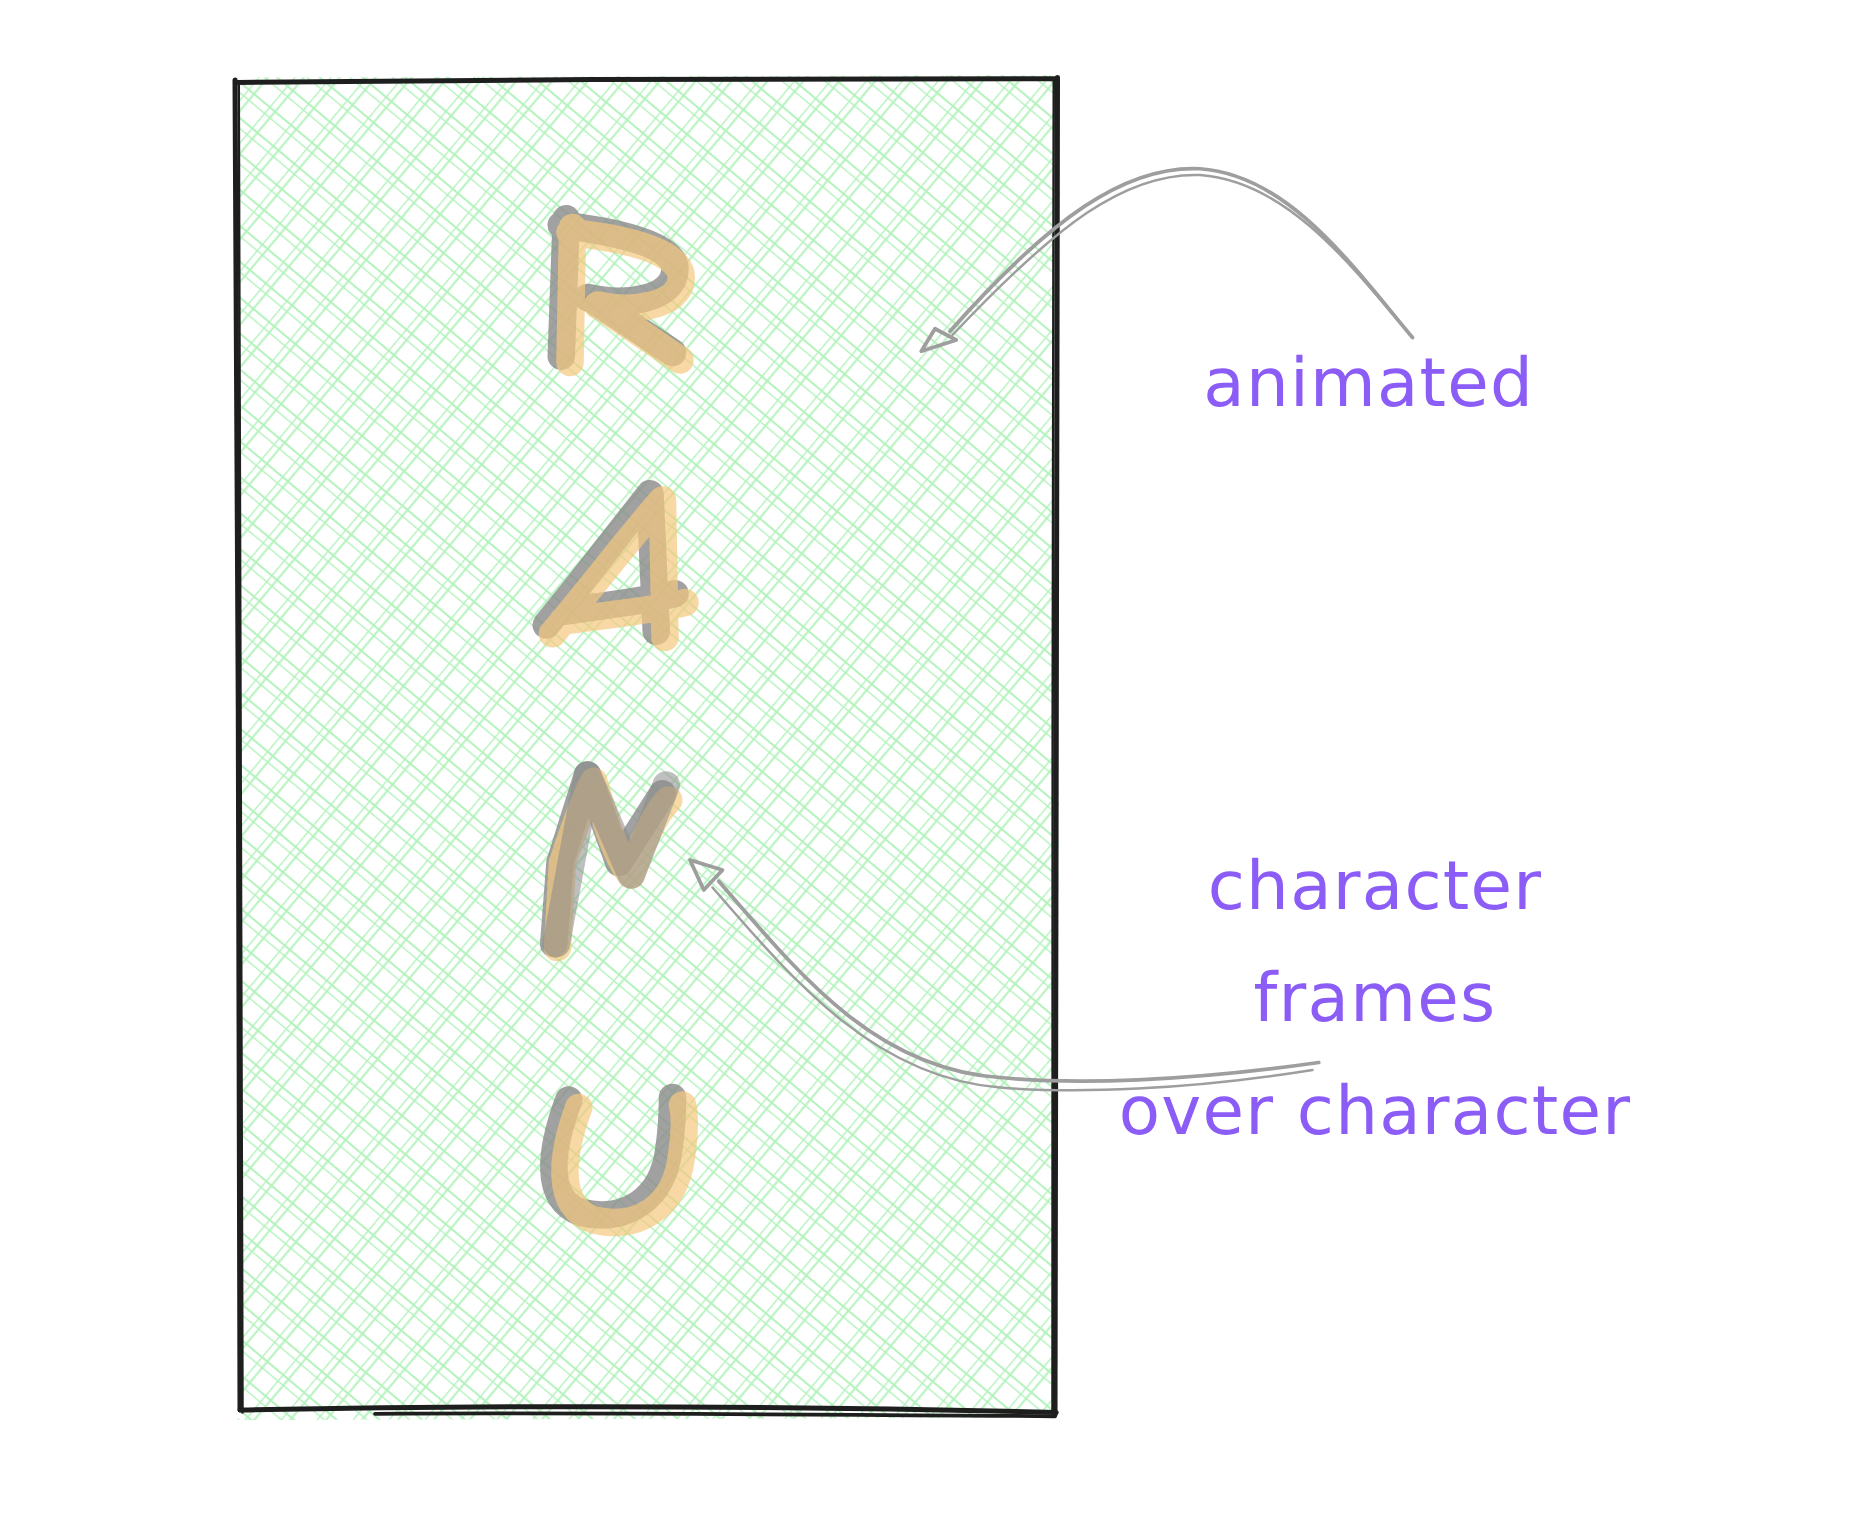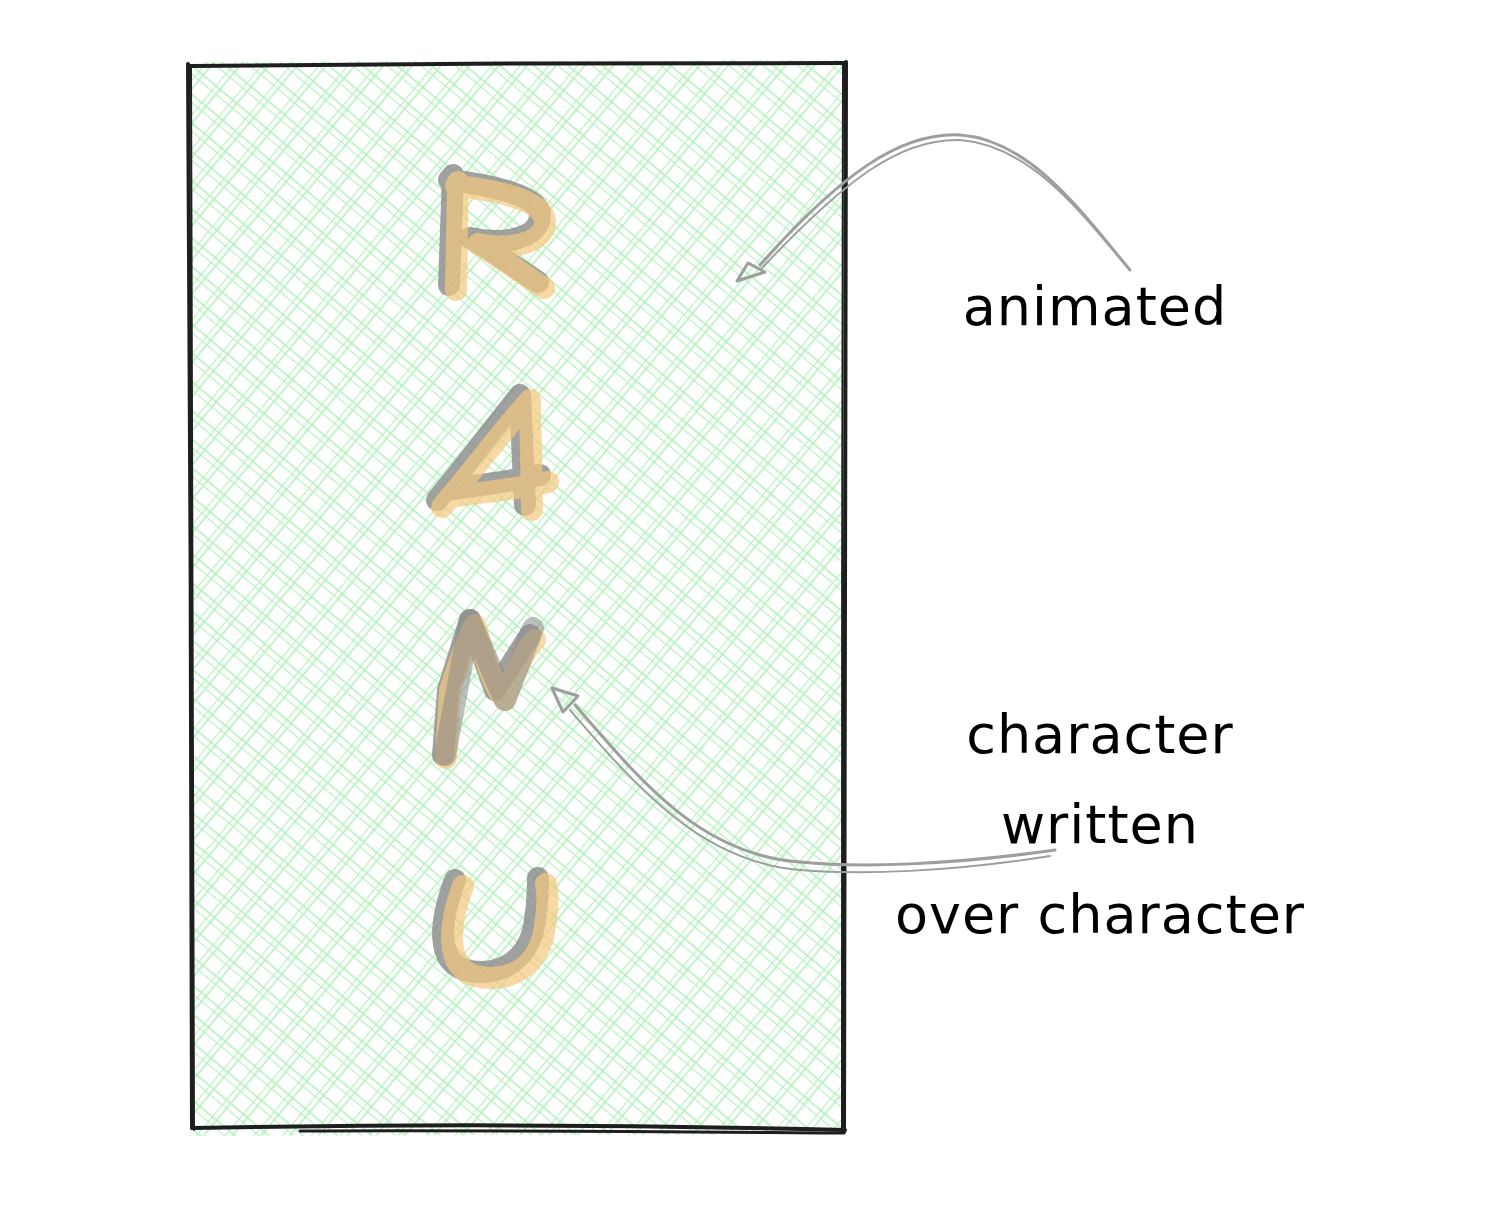--- a/index.html
+++ b/index.html
@@ -15,39 +15,39 @@
       font-family: "DejaVu Sans", sans-serif;
     }
     .canvas {
       position: absolute;
       left: 0; top: 0;
       width: 1488px;
       height: 1216px;
     }
     .annotation {
       position: absolute;
-      color: #000000;
+      color: #8b5cf6;
       font-family: "DejaVu Sans", sans-serif;
       font-size: 54px;
       line-height: 90px;
       text-align: center;
       letter-spacing: 1px;
     }
     .annotation .line {
       display: block;
       white-space: nowrap;
     }
     .ann-bg {
       left: 880px;
       top: 262px;
       width: 430px;
     }
     .ann-char {
       left: 870px;
-      top: 690px;
+      top: 664px;
       width: 460px;
     }
     .underline {
       text-decoration: none;
     }
   </style>
 </head>
 <body>
 
 <svg class="canvas" width="1488" height="1216" viewBox="0 0 1488 1216" xmlns="http://www.w3.org/2000/svg">
@@ -113,15 +113,15 @@
     <path d="M552,688 L578,696 L563,712 Z" stroke-width="3"></path>
   </g>
 </svg>
 
 <div class="annotation ann-bg">
   <span class="line">animated</span>
 </div>
 
 <div class="annotation ann-char">
   <span class="line">character</span>
-  <span class="line underline">written</span>
+  <span class="line underline">frames</span>
   <span class="line">over character</span>
 </div>
 
 </body></html>

